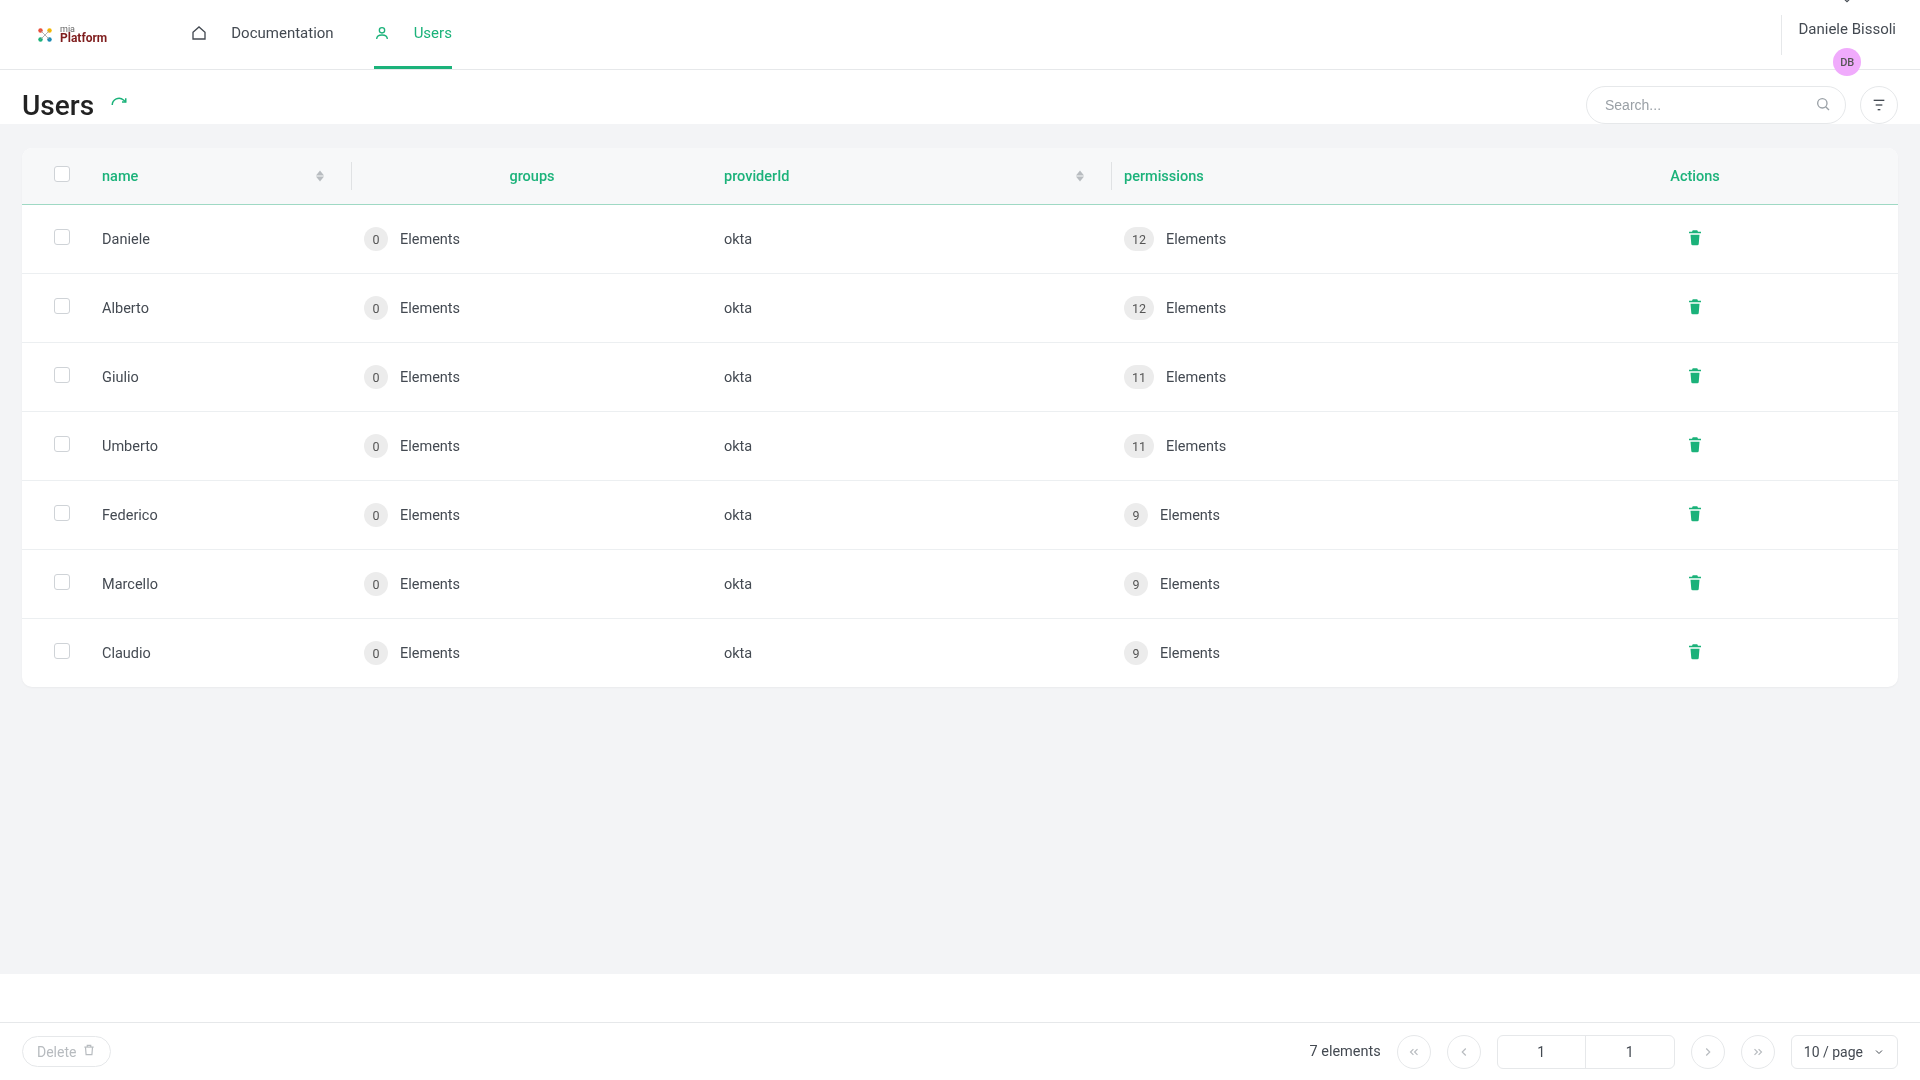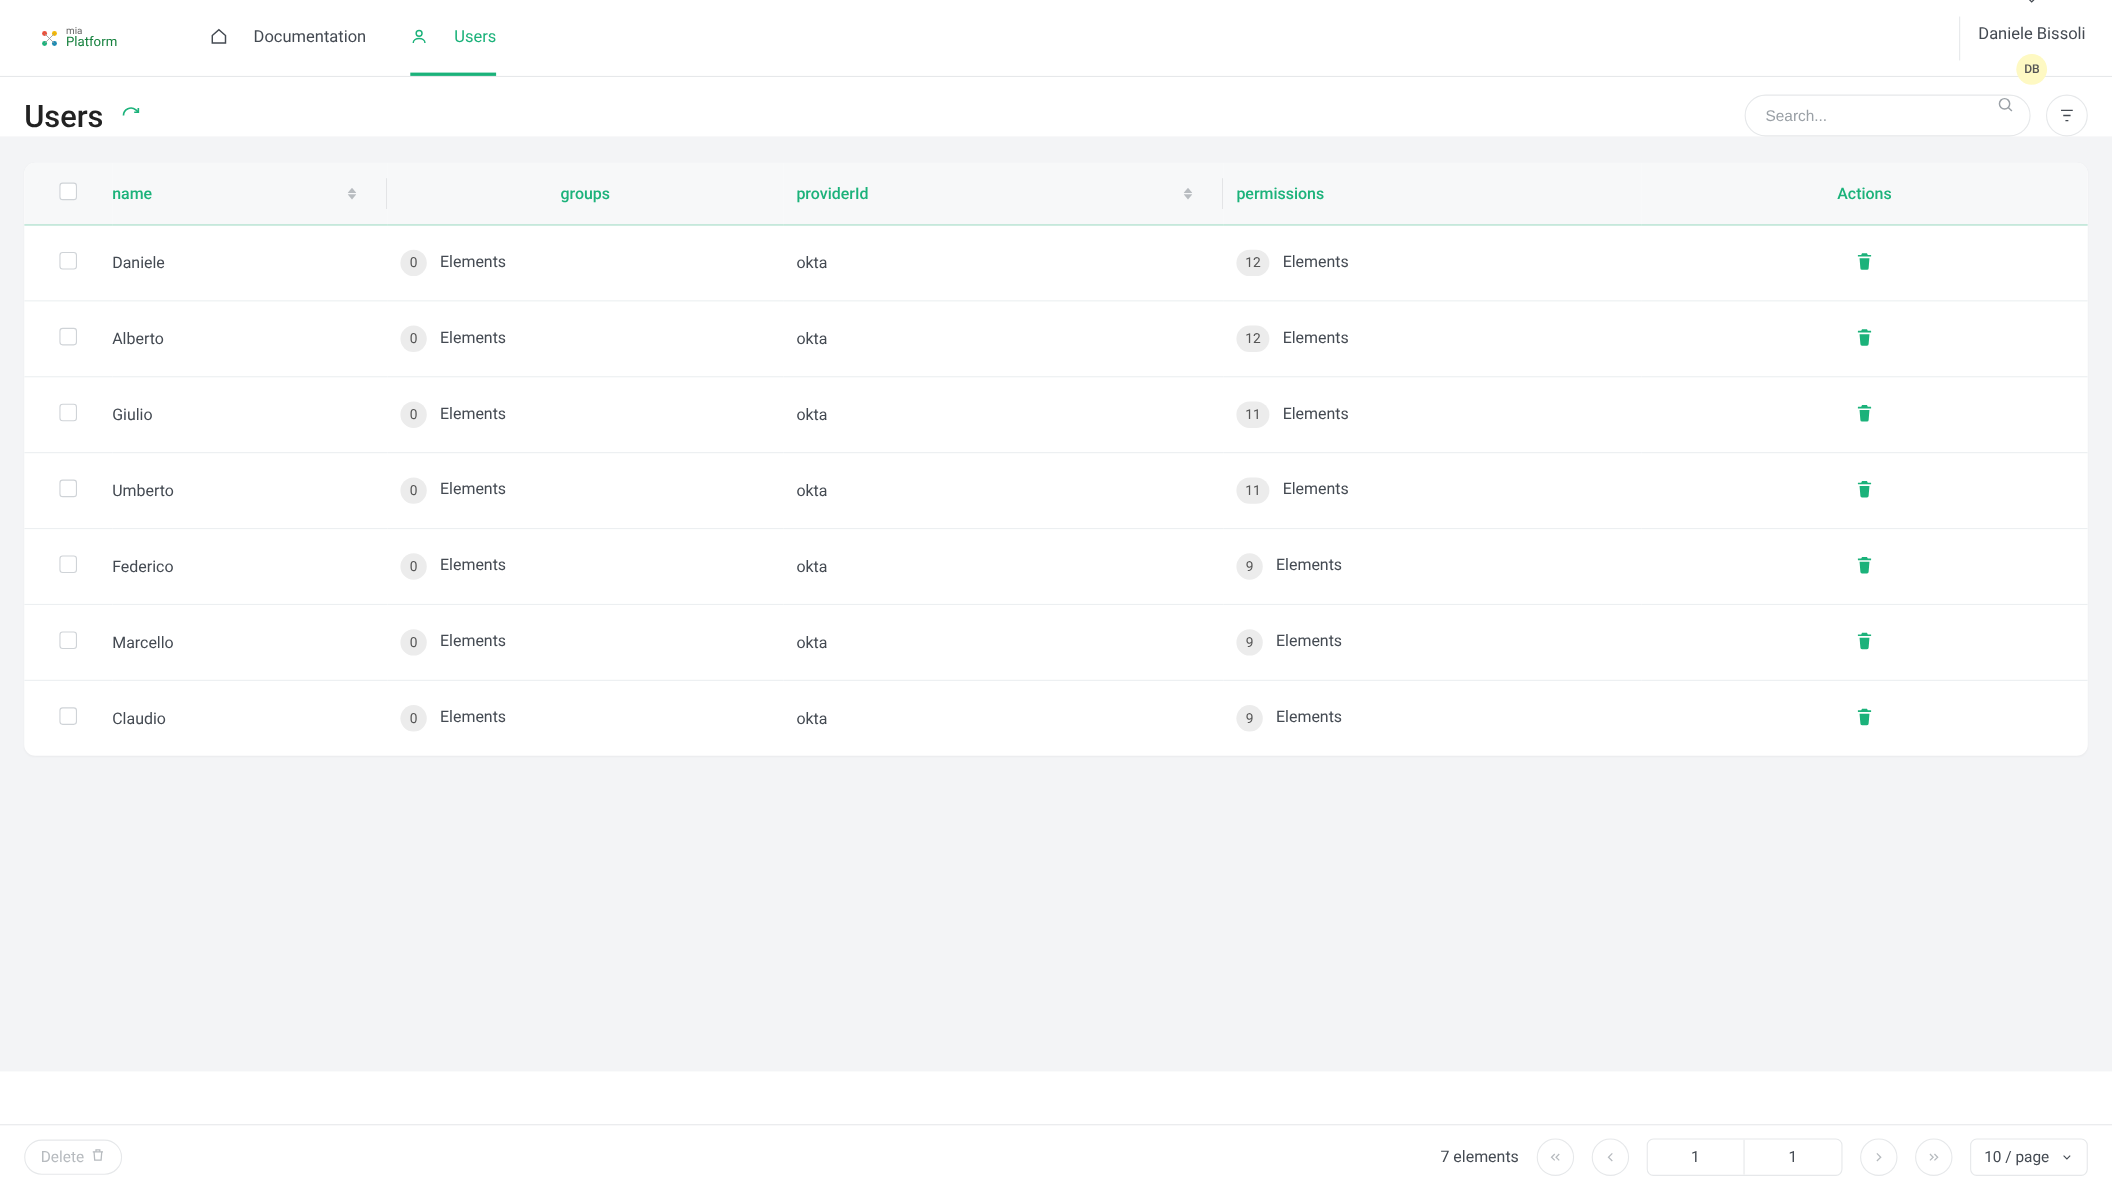--- a/index.html
+++ b/index.html
@@ -33,60 +33,60 @@
     padding:0 24px 0 36px;
   }
   .logo{
     display:flex;align-items:center;gap:6px;
     margin-right:84px;
     justify-content:space-between;
   }
   .logo-mark{width:18px;height:18px;position:relative;}
   .logo-text{font-size:12px;line-height:1;}
   .logo-text .mia{font-size:9px;color:#666;display:block;margin-bottom:-2px;}
-  .logo-text .platform{font-weight:400;color:#15803d;}
+  .logo-text .platform{font-weight:700;color:#7f1d1d;}
 
   .navlinks{display:flex;align-items:stretch;height:100%;gap:40px;}
   .navlink{
     display:flex;align-items:center;gap:24px;
     height:100%;
     color:var(--grey-text);
     border-bottom:3px solid transparent;
     font-size:15px;
     cursor:pointer;
   }
   .navlink.active{color:var(--green);border-bottom-color:var(--green);}
   .navlink .ic{width:16px;height:16px;}
 
   .topnav-right{margin-left:auto;display:flex;align-items:center;gap:16px;}
   .divider{width:1px;height:40px;background:var(--border);}
   .user-trigger{display:flex;align-items:center;gap:10px;cursor:pointer;flex-direction:column;}
   .user-trigger .name{font-size:15px;}
   .avatar-circle{
     width:28px;height:28px;border-radius:50%;
-    background:#fef9c3;color:#555;
+    background:#f0abfc;color:#555;
     display:flex;align-items:center;justify-content:center;
     font-size:11px;font-weight:500;
   }
 
   
   .titlebar{
     padding:16px 22px 0 22px;
   }
   .title-row{display:flex;align-items:center;justify-content:space-between;}
   .title-left{display:flex;align-items:center;gap:16px;}
   h1.page-title{font-size:28px;font-weight:500;margin:0;color:#222;}
   .refresh-btn{color:var(--green);cursor:pointer;display:flex;}
 
   .title-right{display:flex;align-items:center;gap:14px;}
   .search-wrap{
     position:relative;
     border:1px solid var(--border);border-radius:999px;
     height:38px;width:260px;
-    display:flex;
+    display:flex;align-items:center;
   }
   .search-wrap input{
     border:none;outline:none;background:transparent;
     height:100%;width:100%;
     padding:0 40px 0 18px;
     font-size:14px;color:var(--grey-text);
     border-radius:999px;
   }
   .search-wrap input::placeholder{color:var(--muted);}
   .search-wrap .search-ic{position:absolute;right:14px;color:var(--muted);}

